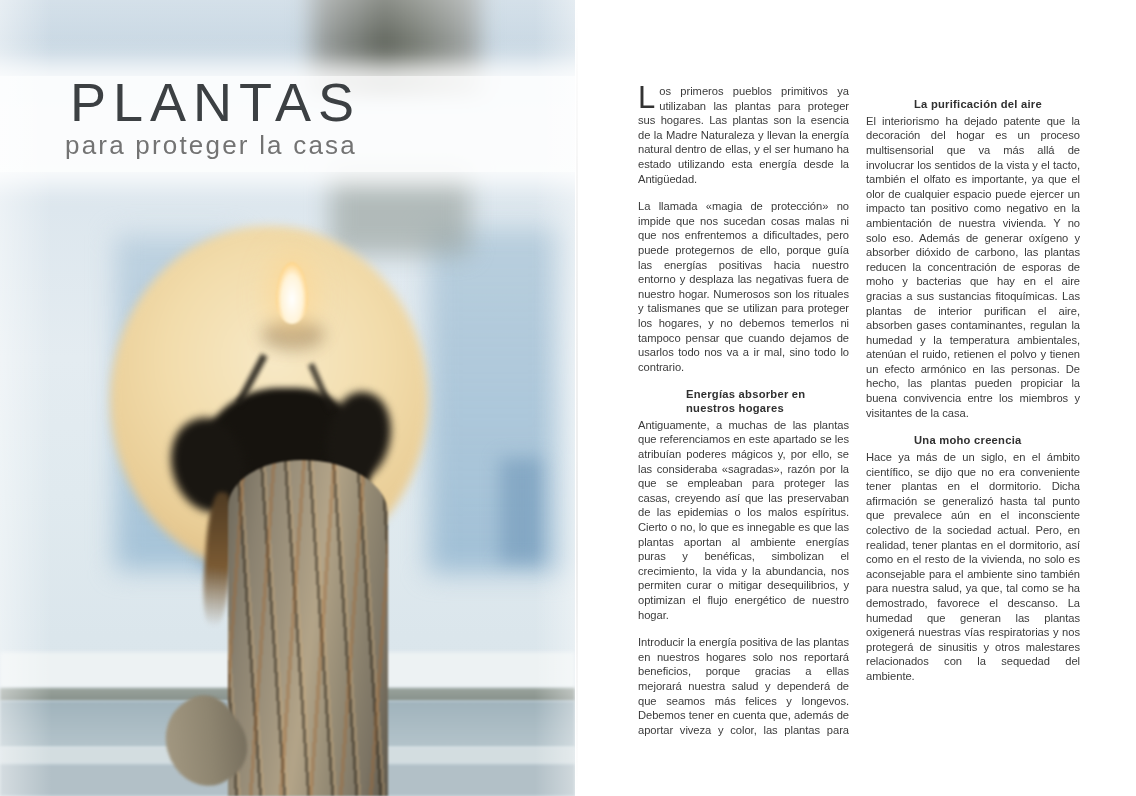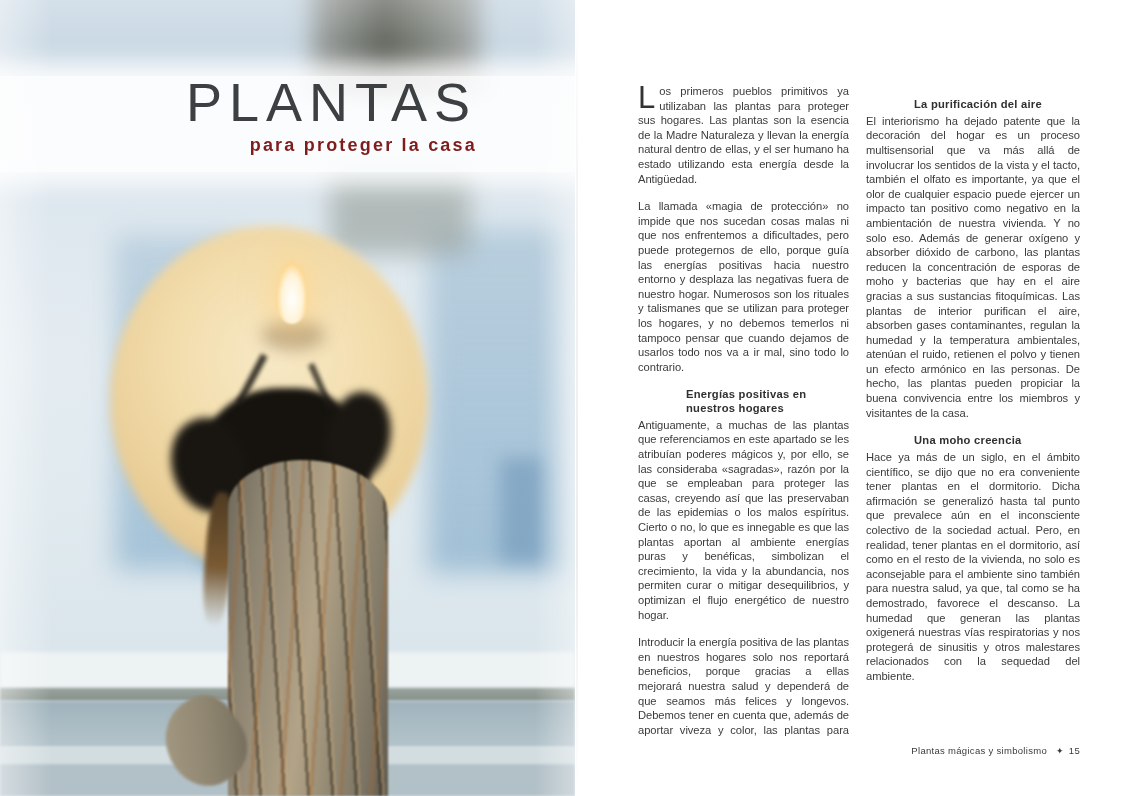--- a/index.html
+++ b/index.html
@@ -68,23 +68,23 @@
     border-radius:60% 40% 50% 50%;
     background:linear-gradient(120deg,#a99e87 0%,#8e8570 55%,#6f6757 100%); filter:blur(1.5px); }
   .photo-fade { inset:0;
     background:
       linear-gradient(90deg, rgba(255,255,255,.45) 0%, rgba(255,255,255,0) 9%),
       linear-gradient(270deg, rgba(255,255,255,.4) 0%, rgba(255,255,255,0) 7%),
       linear-gradient(180deg, rgba(255,255,255,.3) 0%, rgba(255,255,255,0) 7%); }
   .gutter-line { position:absolute; left:576px; top:0; width:2px; height:796px;
     background:linear-gradient(180deg, rgba(0,0,0,0) 0%, rgba(0,0,0,.05) 30%, rgba(0,0,0,.07) 70%, rgba(0,0,0,0) 100%); }
   
-  .title-block { position:absolute; left:57px; top:74px; width:420px; text-align:right; color:#3c4043; }
+  .title-block { position:absolute; left:63px; top:74px; width:420px; text-align:left; color:#3c4043; }
   .title-main { font-size:54px; line-height:56px; font-weight:200; letter-spacing:7px; text-indent:7px; }
-  .title-sub { font-size:18px; line-height:28px; font-weight:700; letter-spacing:2.2px; text-indent:2px; color:#7f1d1d; margin-top:1px; }
+  .title-sub { font-size:26px; line-height:28px; font-weight:400; letter-spacing:2.2px; text-indent:2px; color:#737373; margin-top:1px; }
   
   .col { position:absolute; top:84px; height:654px; overflow:hidden;
     font-size:11.2px; line-height:14.6px; text-align:justify; color:#3b3b3b; letter-spacing:-0.05px; }
   .col-1 { left:638px; width:211px; }
   .col-2 { left:866px; width:214px; }
   .col p { margin:0 0 13px 0; }
   .col h3 { font-size:11.2px; line-height:13.8px; font-weight:bold; color:#303030;
     letter-spacing:.25px; margin:14px 0 2px 0; text-align:left;padding-left:48px; }
   .dropcap { float:left; font-size:31px; line-height:25px; font-weight:300; padding:1px 4px 0 0; color:#333; }
   .footer { position:absolute; left:638px; top:745px; width:442px; text-align:right;
@@ -129,29 +129,26 @@
   <div class="title-block">
     <div class="title-main">PLANTAS</div>
     <div class="title-sub">para proteger la casa</div>
   </div>
 
   <div class="gutter-line"></div>
 
   <div class="col col-1">
     <p><span class="dropcap">L</span><span>os primeros pueblos primitivos ya utilizaban las plantas para proteger sus hogares. Las plantas son la esencia de la Madre Naturaleza y llevan la energía natural dentro de ellas, y el ser humano ha estado utilizando esta energía desde la Antigüedad.</span></p>
     <p>La llamada «magia de protección» no impide que nos sucedan cosas malas ni que nos enfrentemos a dificultades, pero puede protegernos de ello, porque guía las energías positivas hacia nuestro entorno y desplaza las negativas fuera de nuestro hogar. Numerosos son los rituales y talismanes que se utilizan para proteger los hogares, y no debemos temerlos ni tampoco pensar que cuando dejamos de usarlos todo nos va a ir mal, sino todo lo contrario.</p>
-    <h3>Energías positivas en nuestros hogares</h3>
+    <h3>Energías absorber en nuestros hogares</h3>
     <p>Antiguamente, a muchas de las plantas que referenciamos en este apartado se les atribuían poderes mágicos y, por ello, se las consideraba «sagradas», razón por la que se empleaban para proteger las casas, creyendo así que las preservaban de las epidemias o los malos espíritus. Cierto o no, lo que es innegable es que las plantas aportan al ambiente energías puras y benéficas, simbolizan el crecimiento, la vida y la abundancia, nos permiten curar o mitigar desequilibrios, y optimizan el flujo energético de nuestro hogar.</p>
     <p>Introducir la energía positiva de las plantas en nuestros hogares solo nos reportará beneficios, porque gracias a ellas mejorará nuestra salud y dependerá de que seamos más felices y longevos. Debemos tener en cuenta que, además de aportar viveza y color, las plantas para proteger la casa oxigenan el ambiente y nos proporcionan un aire más puro. No obstante, para canalizar adecuadamente esta</p>
   </div>
 
   <div class="col col-2">
     <h3>La purificación del aire</h3>
     <p>El interiorismo ha dejado patente que la decoración del hogar es un proceso multisensorial que va más allá de involucrar los sentidos de la vista y el tacto, también el olfato es importante, ya que el olor de cualquier espacio puede ejercer un impacto tan positivo como negativo en la ambientación de nuestra vivienda. Y no solo eso. Además de generar oxígeno y absorber dióxido de carbono, las plantas reducen la concentración de esporas de moho y bacterias que hay en el aire gracias a sus sustancias fitoquímicas. Las plantas de interior purifican el aire, absorben gases contaminantes, regulan la humedad y la temperatura ambientales, atenúan el ruido, retienen el polvo y tienen un efecto armónico en las personas. De hecho, las plantas pueden propiciar la buena convivencia entre los miembros y visitantes de la casa.</p>
     <h3>Una moho creencia</h3>
     <p>Hace ya más de un siglo, en el ámbito científico, se dijo que no era conveniente tener plantas en el dormitorio. Dicha afirmación se generalizó hasta tal punto que prevalece aún en el inconsciente colectivo de la sociedad actual. Pero, en realidad, tener plantas en el dormitorio, así como en el resto de la vivienda, no solo es aconsejable para el ambiente sino también para nuestra salud, ya que, tal como se ha demostrado, favorece el descanso. La humedad que generan las plantas oxigenerá nuestras vías respiratorias y nos protegerá de sinusitis y otros malestares relacionados con la sequedad del ambiente.</p>
   </div>
 
-  <div class="footer">
-    <span>Plantas mágicas y simbolismo</span><span class="star">✦</span><span>15</span>
-  </div>
 
 </div>
 
 </body></html>

